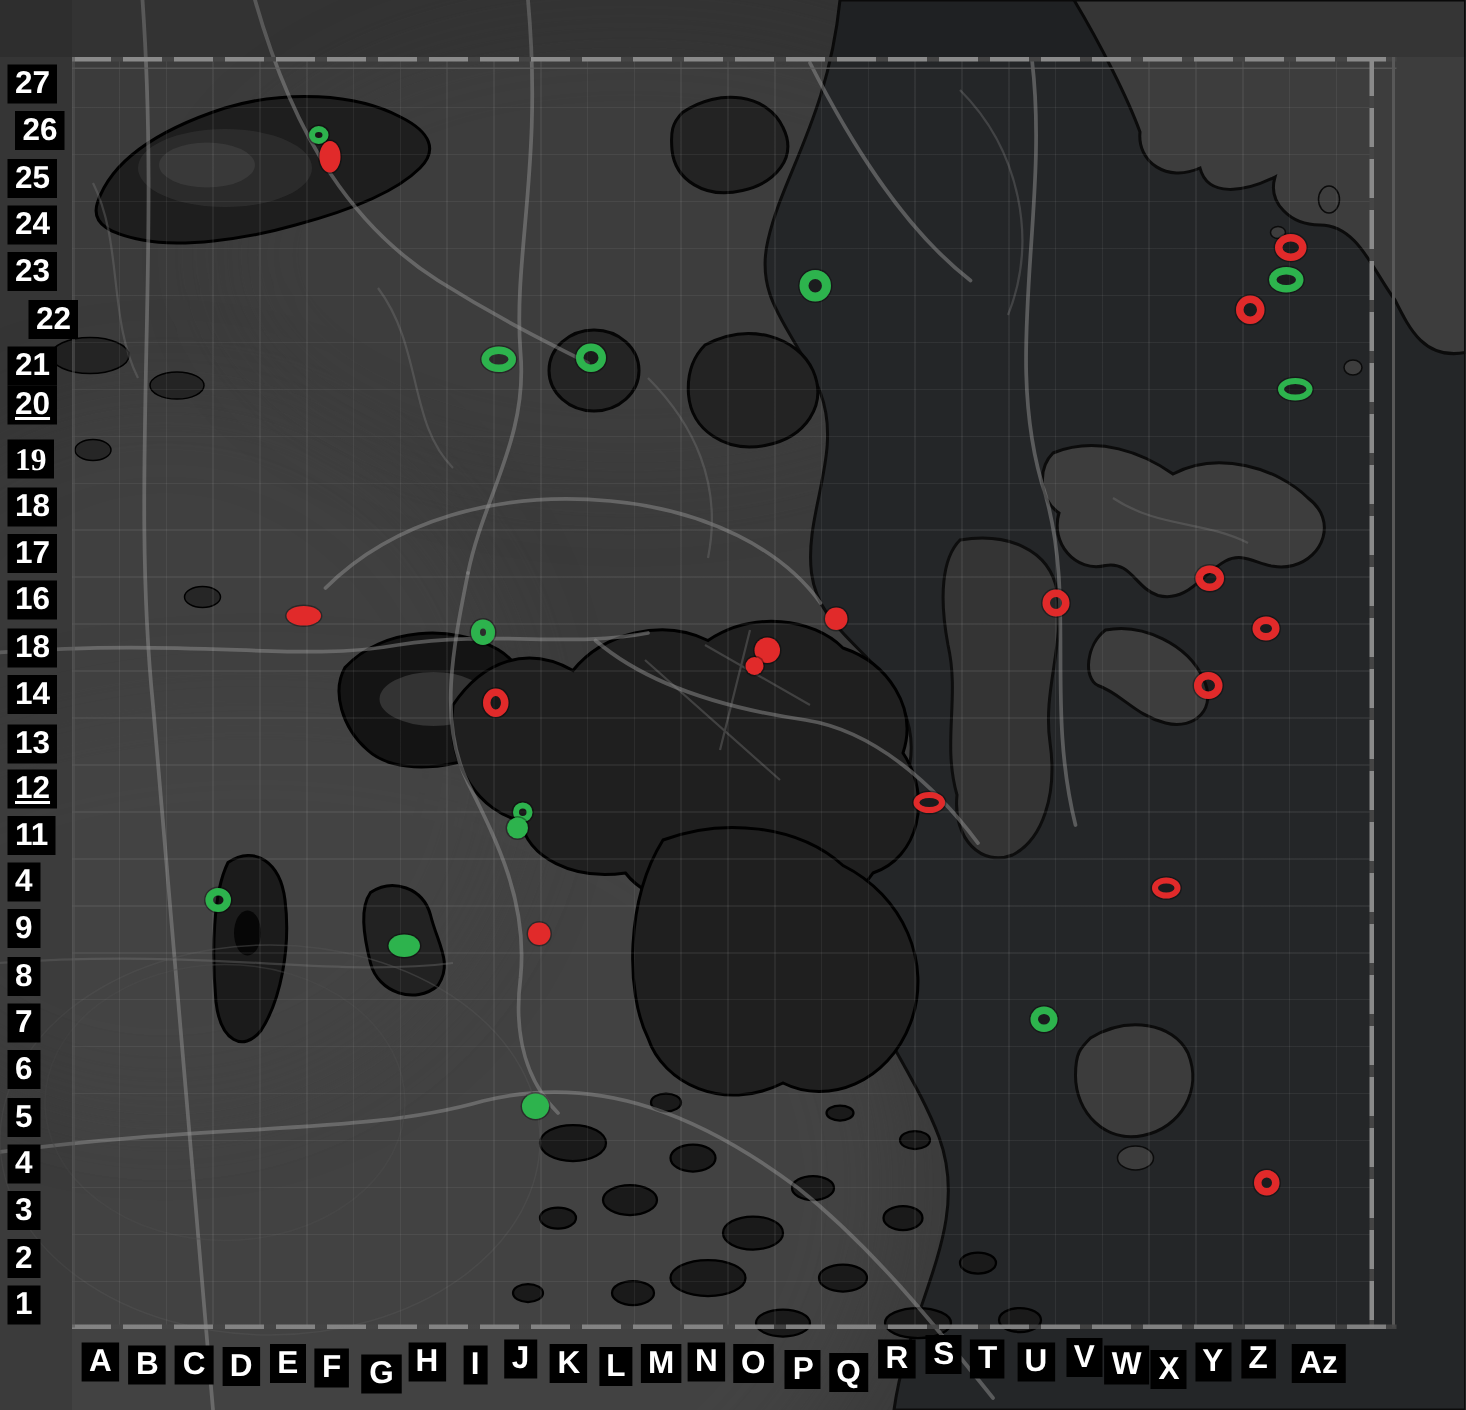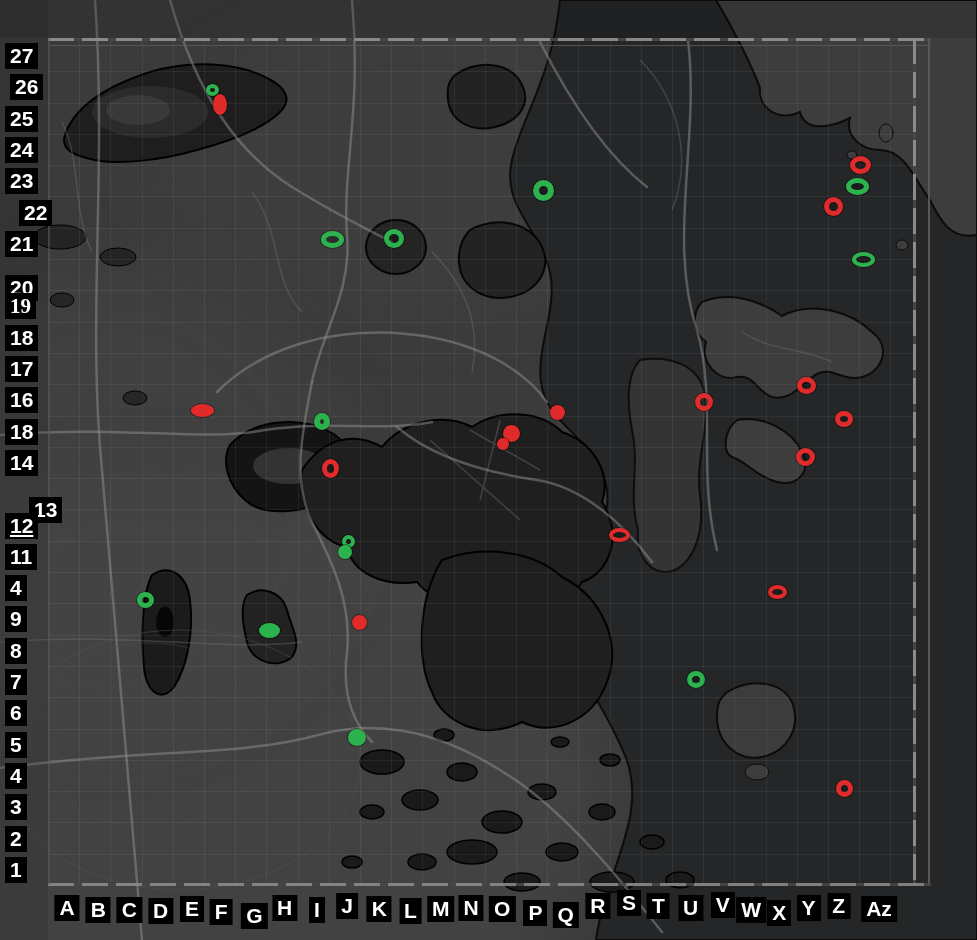--- a/index.html
+++ b/index.html
@@ -183,28 +183,28 @@
       <div class="marker dot" style="left: 348px; top: 728.5px; width: 18px; height: 17px; background: rgb(45, 179, 77);"></div>
     </div>
   <div id="row-labels">
       <div class="lbl row" style="left: 5px; top: 43px;">27</div>
       <div class="lbl row" style="left: 10px; top: 74.3px;">26</div>
       <div class="lbl row" style="left: 5px; top: 105.6px;">25</div>
       <div class="lbl row" style="left: 5px; top: 136.9px;">24</div>
       <div class="lbl row" style="left: 5px; top: 168.2px;">23</div>
       <div class="lbl row" style="left: 19px; top: 199.5px;">22</div>
       <div class="lbl row" style="left: 5px; top: 230.8px;">21</div>
-      <div class="lbl row" style="left: 5px; top: 275px;">20</div>
+      <div class="lbl row" style="left: 5px; top: 257px; text-decoration: underline;">20</div>
       <div class="lbl row" style="left: 5px; top: 293.4px; font-family: Liberation Serif, serif;">19</div>
       <div class="lbl row" style="left: 5px; top: 324.7px;">18</div>
       <div class="lbl row" style="left: 5px; top: 356px;">17</div>
       <div class="lbl row" style="left: 5px; top: 387.3px;">16</div>
       <div class="lbl row" style="left: 5px; top: 418.6px;">18</div>
       <div class="lbl row" style="left: 5px; top: 449.9px;">14</div>
-      <div class="lbl row" style="left: 5px; top: 497px; margin-left: 24px;">13</div>
+      <div class="lbl row" style="left: 5px; top: 483px;">13</div>
       <div class="lbl row" style="left: 5px; top: 512.5px; text-decoration: underline;">12</div>
       <div class="lbl row" style="left: 5px; top: 543.8px;">11</div>
       <div class="lbl row" style="left: 5px; top: 575.1px;">4</div>
       <div class="lbl row" style="left: 5px; top: 606.4px;">9</div>
       <div class="lbl row" style="left: 5px; top: 637.7px;">8</div>
       <div class="lbl row" style="left: 5px; top: 669px;">7</div>
       <div class="lbl row" style="left: 5px; top: 700.3px;">6</div>
       <div class="lbl row" style="left: 5px; top: 731.6px;">5</div>
       <div class="lbl row" style="left: 5px; top: 762.9px;">4</div>
       <div class="lbl row" style="left: 5px; top: 794.2px;">3</div>

